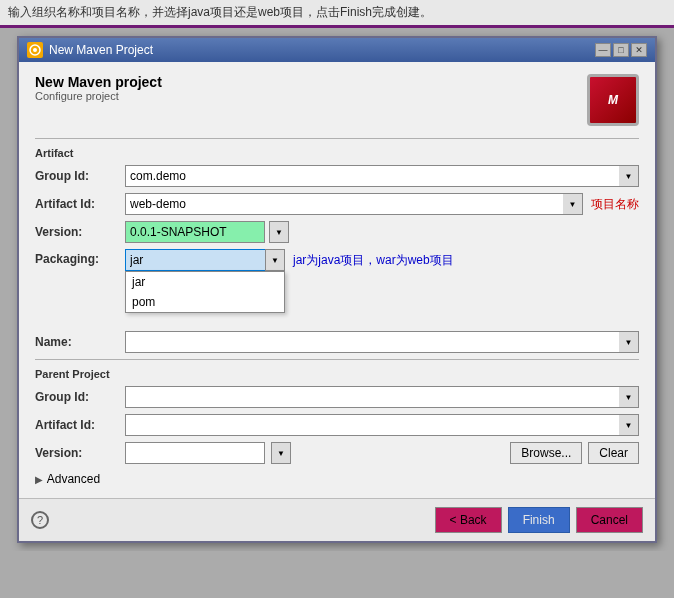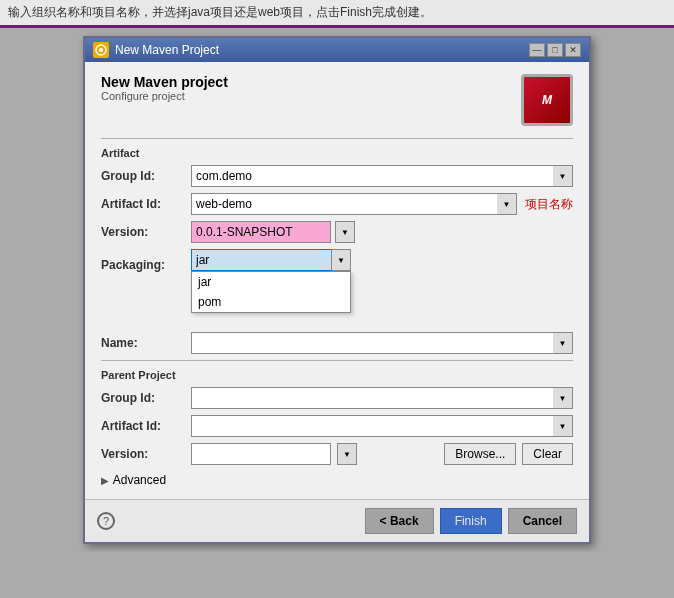--- a/index.html
+++ b/index.html
@@ -8,21 +8,21 @@
     .top-bar {
       width: 674px;
       background: #e8e8e8;
       padding: 4px 8px;
       font-size: 12px;
       color: #333;
       border-bottom: 3px solid #701a75;
     }
 
     .dialog-outer {
-      width: 508px;
+      width: 640px;
       margin: 8px auto;
       border: 2px solid #6a6a8a;
       background: #f0f0f0;
       box-shadow: 3px 3px 8px rgba(0,0,0,0.4);
     }
 
     .dialog-titlebar {
       background: linear-gradient(to bottom, #5a7ab5, #3a5a9a);
       color: white;
       padding: 4px 8px;
@@ -137,21 +137,21 @@
     .version-container {
       display: flex;
       align-items: center;
       gap: 4px;
     }
 
     .version-input {
       width: 140px;
       height: 22px;
       border: 1px solid #888;
-      background: #f9a8d4;
+      background: #86efac;
       padding: 2px 4px;
       font-size: 12px;
       outline: none;
     }
 
     .version-arrow-btn {
       width: 20px;
       height: 22px;
       background: #ddd;
       border: 1px solid #888;
@@ -372,22 +372,21 @@
 
     .footer-btn {
       height: 26px;
       padding: 0 14px;
       border: 1px solid #888;
       cursor: pointer;
       font-size: 12px;
     }
 
     .footer-btn.default {
-      background: #a3a3a3;
-      font-weight: bold;
+      background: #be185d;
     }
 
     .footer-btn.primary {
       background: #3a6cc8;
       color: #e5e5e5;
       border-color: #2a5aa8;
     }
   </style>
 </head>
 <body>
@@ -451,32 +450,33 @@
 
       <div class="form-row">
         <span class="form-label">Version:</span>
         <div class="version-container">
           <input class="version-input" type="text" value="0.0.1-SNAPSHOT" style="">
           <div class="version-arrow-btn">▼</div>
         </div>
       </div>
 
       <div class="form-row" style="align-items:flex-start;">
-        <span class="form-label" style="margin-top:9px;">Packaging:</span>
+        <span class="form-label" style="margin-top:3px;">Packaging:</span>
         <div class="packaging-container">
           <div class="packaging-input-row">
             <input class="packaging-input" type="text" value="jar" style="">
             <div class="packaging-dropdown-btn">▼</div>
           </div>
 
           <div class="packaging-dropdown">
             <div class="dropdown-item">jar</div>
             <div class="dropdown-item">pom</div>
           </div>
         </div>
+        <span class="annotation-text-blue" style="margin-top:3px;">jar为java项目，war为web项目</span>
       </div>
 
       <div class="form-row" style="margin-top:60px;">
         <span class="form-label">Name:</span>
         <div class="input-with-full-dropdown">
           <input class="input-full" type="text" style="">
           <div class="dropdown-arrow-btn">▼</div>
         </div>
       </div>
 

